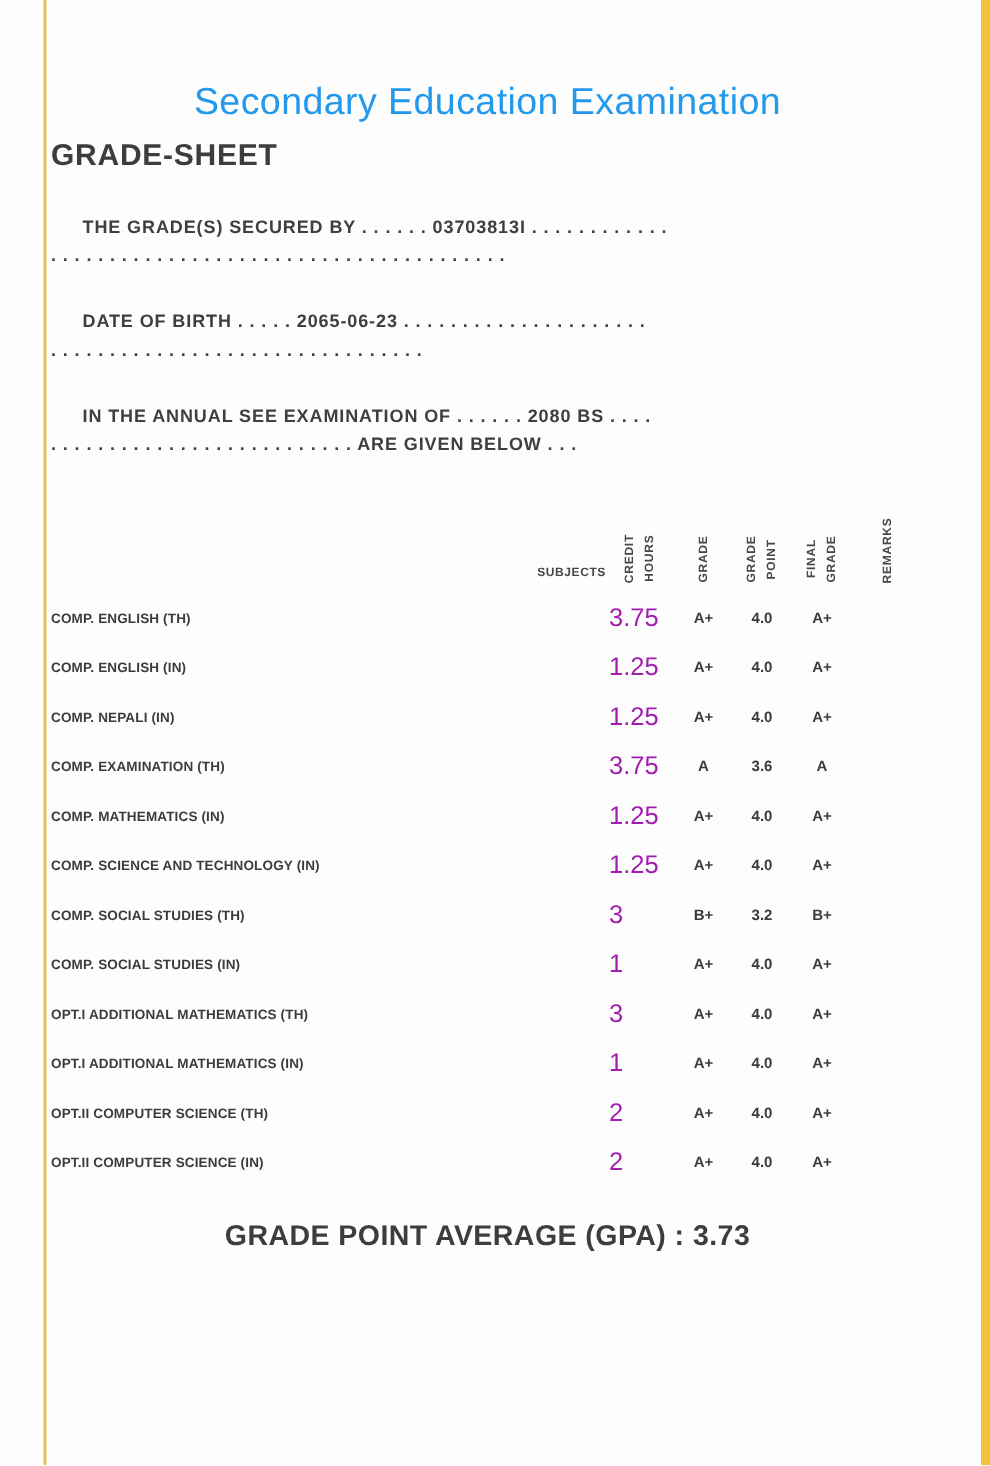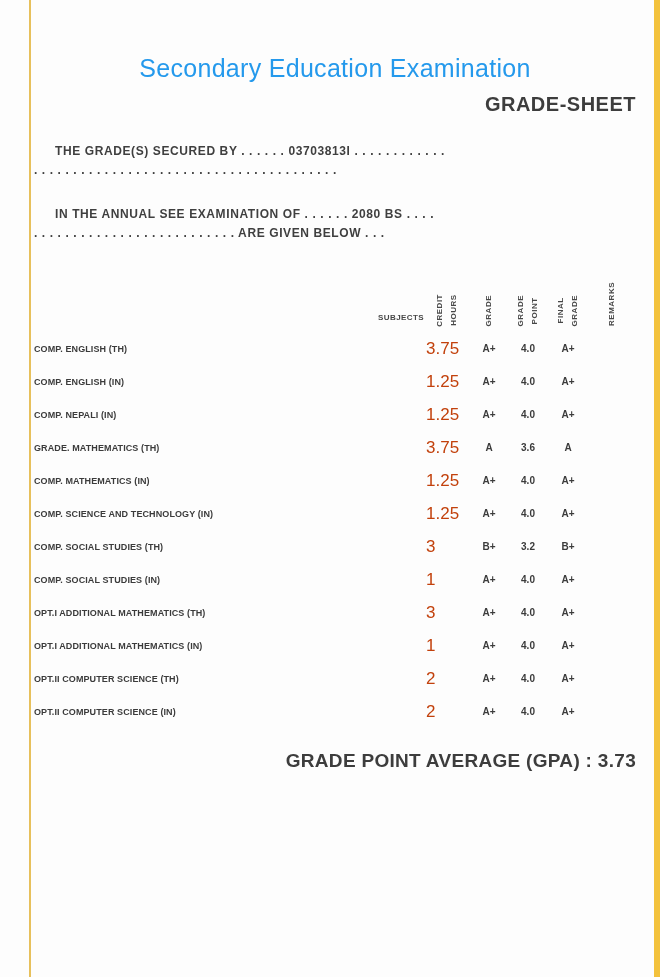--- a/index.html
+++ b/index.html
@@ -21,34 +21,34 @@
   }
   .edge-right {
     position: absolute;
     right: 0; top: 0;
     width: 6px; height: 100%;
     background: #f3c23d;
   }
 
   .content {
     position: relative;
-    padding: 54px 24px 0 34px;
+    padding: 54px 44px 0 34px;
   }
 
   .title {
     margin: 0;
     text-align: center;
     font-size: 25px;
     font-weight: 500;
     color: #2499ec;
     letter-spacing: 0.3px;
   }
   .subtitle {
     margin: 10px 0 0 0;
-    text-align: right;
+    text-align: left;
     font-size: 20px;
     font-weight: 700;
     color: #3d3d3d;
     letter-spacing: 0.5px;
   }
 
   .stmt {
     margin-top: 26px;
     font-size: 12px;
     font-weight: 700;
@@ -107,40 +107,40 @@
     color: #3b3b3b;
     text-align: left;
     letter-spacing: 0.1px;
     white-space: nowrap;
     overflow: hidden;
     margin-left: 32px;
   }
   .cell-credit {
     font-size: 17px;
     font-weight: 500;
-    color: #c2410c;
+    color: #a21caf;
     text-align: left;
     padding-left: 2px;
   }
   .cell-grade {
     font-size: 10px;
     font-weight: 700;
     color: #3b3b3b;
     text-align: center;
   }
   .cell-remarks {
     font-size: 10px;
     font-weight: 700;
     color: #3b3b3b;
     text-align: center;
   }
 
   .gpa {
     margin-top: 22px;
-    text-align: right;
+    text-align: center;
     font-size: 19px;
     font-weight: 700;
     color: #3d3d3d;
     letter-spacing: 0.3px;
   }
 </style>
 </head>
 <body>
 
 <div class="page">
@@ -150,20 +150,24 @@
   <div class="content">
 
     <h1 class="title">Secondary Education Examination</h1>
     <h2 class="subtitle">GRADE-SHEET</h2>
 
     <div class="stmt">
       <div class="stmt-line1">THE GRADE(S) SECURED BY . . . . . . 03703813I . . . . . . . . . . . .</div>
       <div class="stmt-line2">. . . . . . . . . . . . . . . . . . . . . . . . . . . . . . . . . . . . . . .</div>
     </div>
 
+    <div class="stmt">
+      <div class="stmt-line1">DATE OF BIRTH . . . . . 2065-06-23 . . . . . . . . . . . . . . . . . . . . .</div>
+      <div class="stmt-line2">. . . . . . . . . . . . . . . . . . . . . . . . . . . . . . . .</div>
+    </div>
 
     <div class="stmt">
       <div class="stmt-line1">IN THE ANNUAL SEE EXAMINATION OF . . . . . . 2080 BS . . . .</div>
       <div class="stmt-line2">. . . . . . . . . . . . . . . . . . . . . . . . . . ARE GIVEN BELOW . . .</div>
     </div>
 
     <table class="grades">
       <colgroup>
         <col class="c-subject">
         <col class="c-credit">
@@ -204,21 +208,21 @@
           </tr>
           <tr>
             <td class="cell-subject">COMP. NEPALI (IN)</td>
             <td class="cell-credit">1.25</td>
             <td class="cell-grade">A+</td>
             <td class="cell-grade">4.0</td>
             <td class="cell-grade">A+</td>
             <td class="cell-remarks"></td>
           </tr>
           <tr>
-            <td class="cell-subject">GRADE. MATHEMATICS (TH)</td>
+            <td class="cell-subject">COMP. EXAMINATION (TH)</td>
             <td class="cell-credit">3.75</td>
             <td class="cell-grade">A</td>
             <td class="cell-grade">3.6</td>
             <td class="cell-grade">A</td>
             <td class="cell-remarks"></td>
           </tr>
           <tr>
             <td class="cell-subject">COMP. MATHEMATICS (IN)</td>
             <td class="cell-credit">1.25</td>
             <td class="cell-grade">A+</td>

